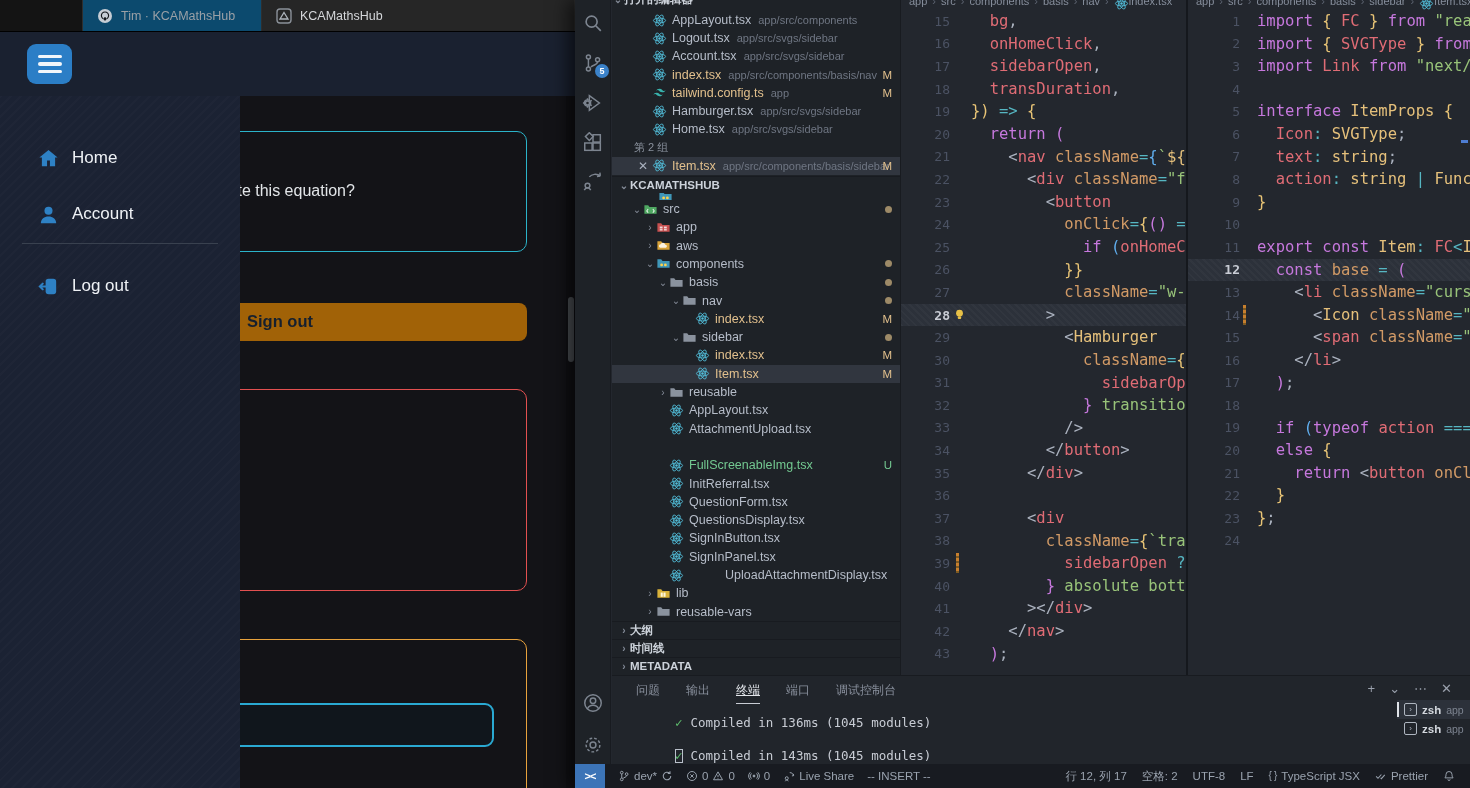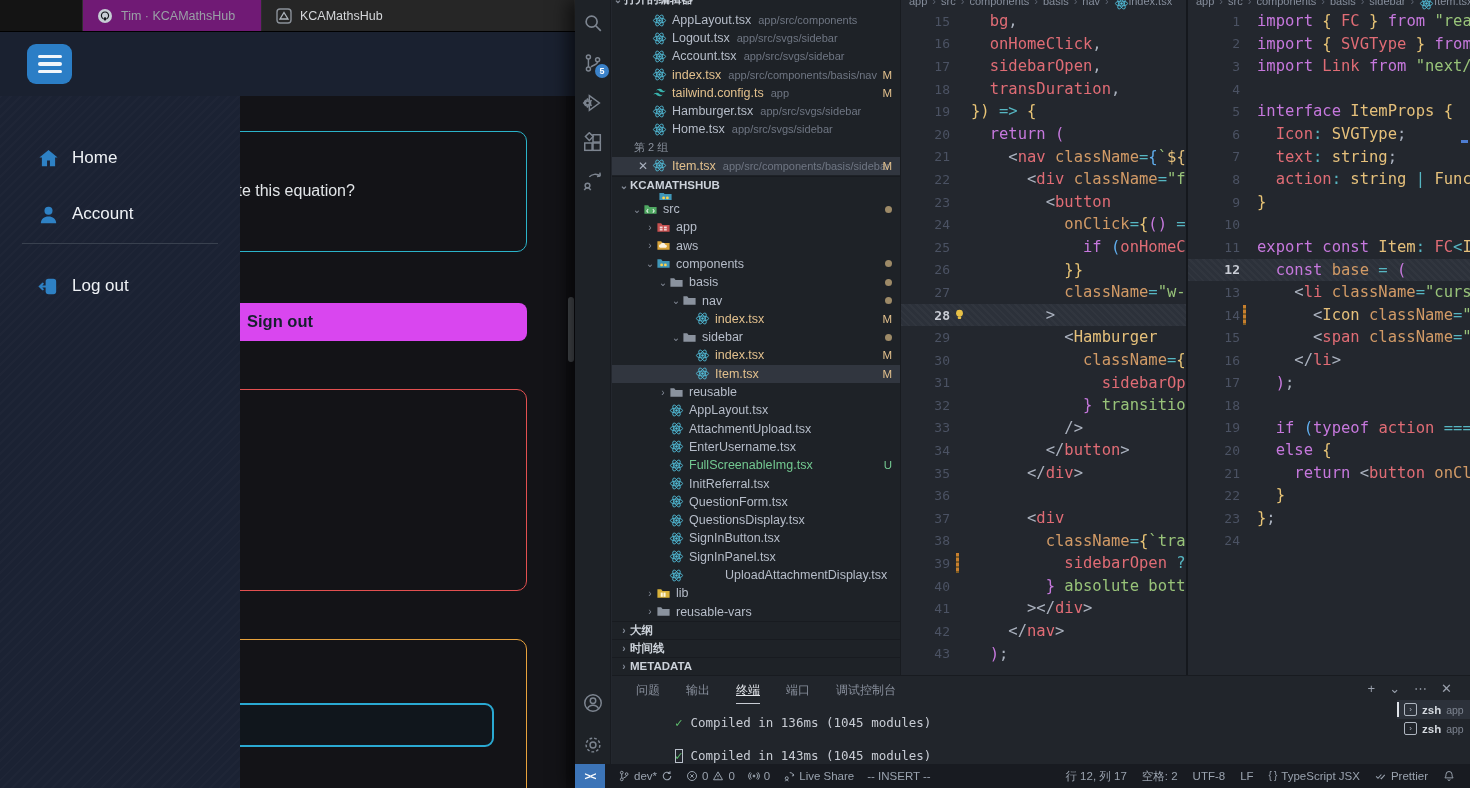--- a/index.html
+++ b/index.html
@@ -5,39 +5,39 @@
   * { margin:0; padding:0; box-sizing:border-box; }
   html,body { width:1470px; height:788px; overflow:hidden; background:#000; }
   body { font-family:"Liberation Sans", sans-serif; position:relative; }
   .abs { position:absolute; }
 
   
   #browser { left:0; top:0; width:575px; height:788px; background:#141419; }
   #tabbar { left:0; top:0; width:575px; height:32px; background:#141414; border-bottom:1px solid #000; display:flex; }
   .btab { display:flex; align-items:center; gap:8px; padding:0 14px; font-size:12.5px; color:#9aa0a6; border-right:1px solid #2e2e2e; }
   .btab.spacer { width:83px; border-right:1px solid #2e2e2e; padding:0; }
-  .btab.t1 { width:179px; background:#701a75; }
+  .btab.t1 { width:179px; background:#0c4a6e; }
   .btab.t2 { flex:1; background:#262626; color:#d5d7da; }
   .favicon { width:16px; height:16px; flex:0 0 16px; }
 
   #navbar { left:0; top:32px; width:575px; height:64px; background:#1a2130; }
   #hamburger-btn { left:27px; top:44px; width:45px; height:40px; background:#2b7ec6; border-radius:9px; display:flex; flex-direction:column; justify-content:center; align-items:center; gap:4px; cursor:pointer; }
   #hamburger-btn .bar { width:24px; height:3.2px; background:#f2f6fa; border-radius:2px; }
 
   #app-sidebar { left:0; top:96px; width:240px; height:692px; background:#1b2233;
     background-image:repeating-linear-gradient(135deg, rgba(255,255,255,0.015) 0 2px, transparent 2px 7px); }
   .side-item { position:absolute; left:0; width:240px; height:44px; display:flex; align-items:center; cursor:pointer; }
   .side-item .s-icon { position:absolute; left:37px; width:23px; height:23px; }
   .side-item .s-label { position:absolute; left:72px; font-size:17px; font-weight:normal; color:#eef1f5; }
   #side-divider { left:22px; top:243px; width:196px; height:1px; background:#39414f; }
 
   #app-content { left:240px; top:96px; width:327px; height:692px; background:#131317; overflow:hidden; }
   .qbox { position:absolute; left:-20px; width:307px; border:1.5px solid #2bb3c9; border-radius:10px; }
   .qtext { position:absolute; left:4px; top:50px; font-size:16px; color:#e2e5e8; }
-  #signout-btn { position:absolute; left:-20px; top:207px; width:307px; height:38px; background:#d946ef; border-radius:8px; cursor:pointer; }
+  #signout-btn { position:absolute; left:-20px; top:207px; width:307px; height:38px; background:#a16207; border-radius:8px; cursor:pointer; }
   #signout-btn span { position:absolute; left:27px; top:9px; font-size:16.5px; font-weight:bold; color:#16202e; }
   #redbox { position:absolute; left:-20px; top:293px; width:307px; height:202px; border:1.5px solid #e25050; border-radius:10px; }
   #orangebox { position:absolute; left:-20px; top:543px; width:307px; height:300px; border:1.5px solid #e8a23c; border-radius:10px; }
   #cyaninput { position:absolute; left:-20px; top:607px; width:274px; height:44px; border:2px solid #2aa9d2; border-radius:9px; background:#10161c; }
   #page-scrollbar { left:566px; top:96px; width:9px; height:692px; background:#101014; }
   #page-scroll-thumb { left:1.5px; top:201px; width:6px; height:65px; background:#4b4f54; border-radius:3px; position:absolute; }
 
   
   #vscode { left:575px; top:0; width:895px; height:788px; background:#23272e; box-shadow:-8px 0 16px rgba(0,0,0,0.55); }
 
@@ -520,33 +520,20 @@
             <g fill="none" stroke="#53c1de" stroke-width="0.9">
               <ellipse cx="8" cy="8" rx="6.5" ry="2.6"></ellipse>
               <ellipse cx="8" cy="8" rx="6.5" ry="2.6" transform="rotate(60 8 8)"></ellipse>
               <ellipse cx="8" cy="8" rx="6.5" ry="2.6" transform="rotate(120 8 8)"></ellipse>
             </g>
             <circle cx="8" cy="8" r="1.3" fill="#53c1de"></circle>
           </svg>
         </span>
         <span class="fname">AttachmentUpload.tsx</span>
       </div>
-      <div class="sb-row" style="top: 437.9px; padding-left: 57px;">
-        <span class="mini-icon">
-          <svg viewBox="0 0 16 16" width="15" height="15">
-            <g fill="none" stroke="#53c1de" stroke-width="0.9">
-              <ellipse cx="8" cy="8" rx="6.5" ry="2.6"></ellipse>
-              <ellipse cx="8" cy="8" rx="6.5" ry="2.6" transform="rotate(60 8 8)"></ellipse>
-              <ellipse cx="8" cy="8" rx="6.5" ry="2.6" transform="rotate(120 8 8)"></ellipse>
-            </g>
-            <circle cx="8" cy="8" r="1.3" fill="#53c1de"></circle>
-          </svg>
-        </span>
-        <span class="fname">EnterUsername.tsx</span>
-      </div>
       <div class="sb-row" style="top: 456.2px; padding-left: 57px;">
         <span class="mini-icon">
           <svg viewBox="0 0 16 16" width="15" height="15">
             <g fill="none" stroke="#53c1de" stroke-width="0.9">
               <ellipse cx="8" cy="8" rx="6.5" ry="2.6"></ellipse>
               <ellipse cx="8" cy="8" rx="6.5" ry="2.6" transform="rotate(60 8 8)"></ellipse>
               <ellipse cx="8" cy="8" rx="6.5" ry="2.6" transform="rotate(120 8 8)"></ellipse>
             </g>
             <circle cx="8" cy="8" r="1.3" fill="#53c1de"></circle>
           </svg>

